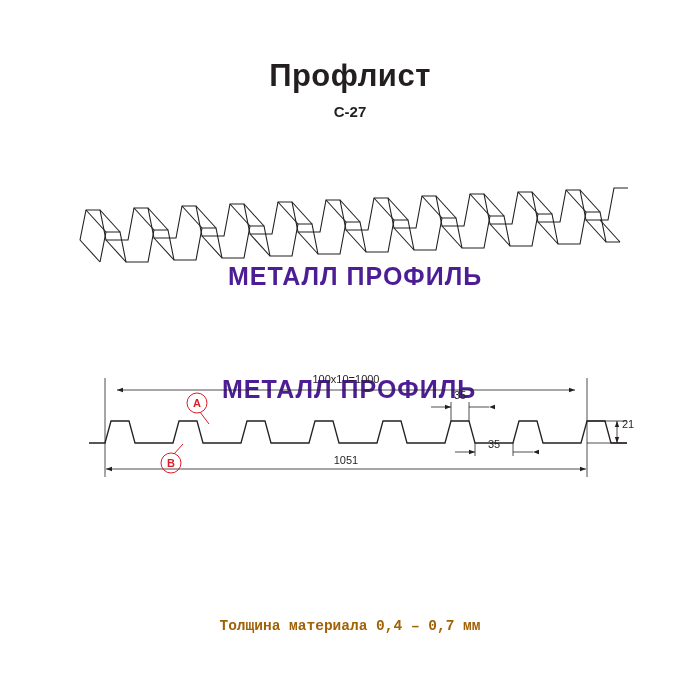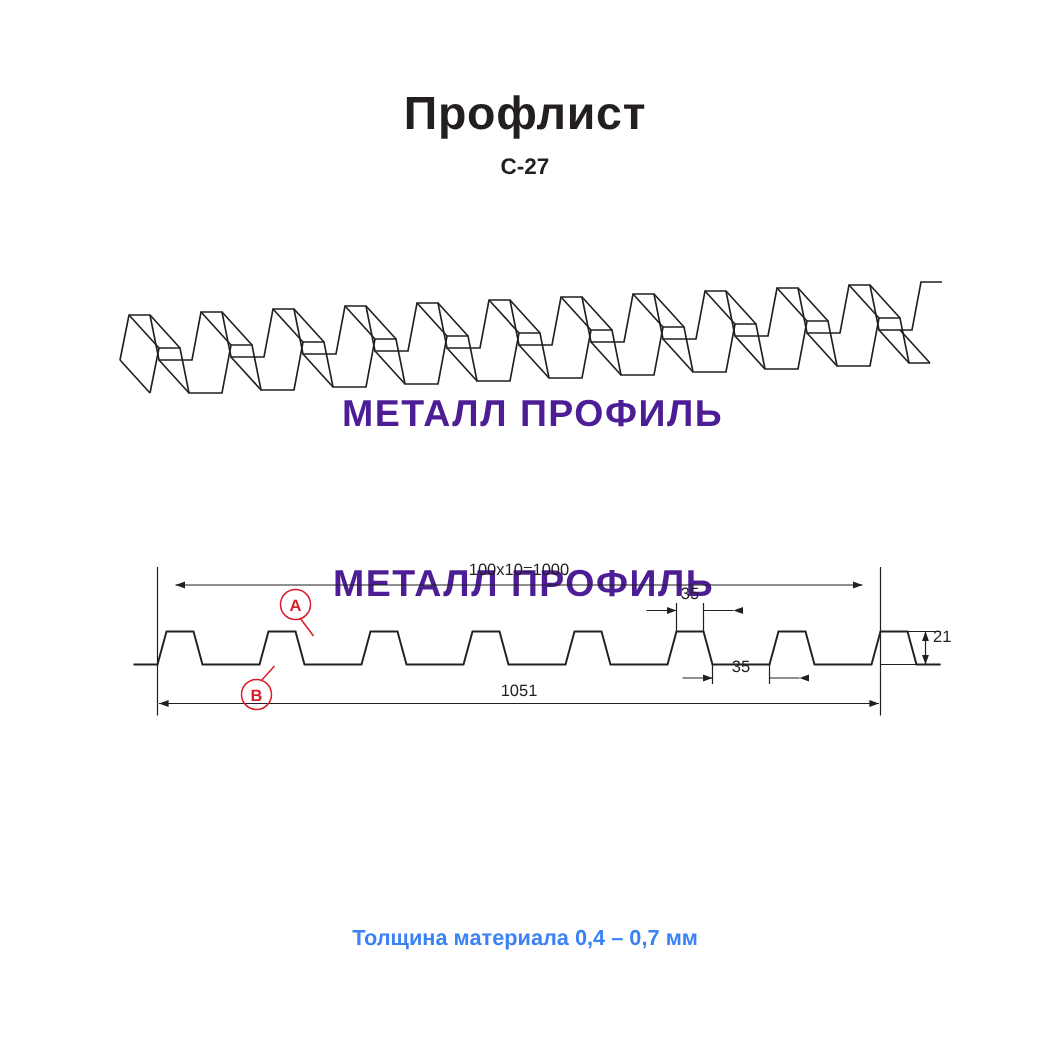--- a/index.html
+++ b/index.html
@@ -75,21 +75,22 @@
   }
   
   .footer-note {
     position: absolute;
     top: 618px;
     left: 0;
     width: 700px;
     text-align: center;
     font-size: 14.5px;
     font-weight: bold;
-    color: #3b82f6;
+    color: #a16207;
+    font-family: Liberation Mono, monospace;
   }
   svg { display: block; }
   .dim-text {
     font-family: "Liberation Sans", sans-serif;
     font-size: 11px;
     fill: #231f20;
   }
   .callout-text {
     font-family: "Liberation Sans", sans-serif;
     font-size: 11px;

